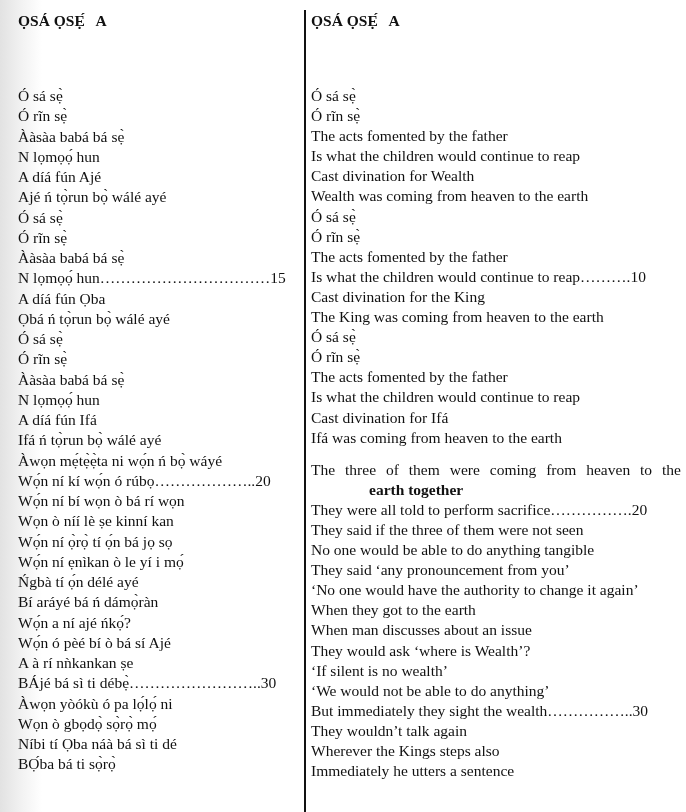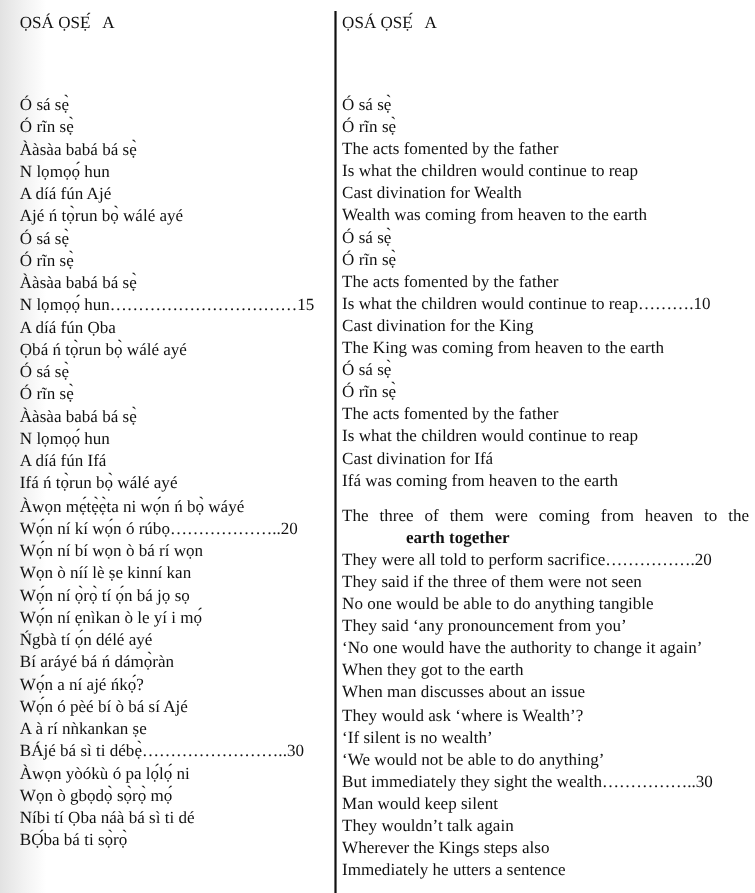--- a/index.html
+++ b/index.html
@@ -14,21 +14,21 @@
     background: linear-gradient(to right, #e2e2e2 0%, #f3f3f3 55%, #ffffff 100%);
   }
   .col { position: absolute; top: 0; }
   .col-left { left: 18px; width: 285px; }
   .col-right { left: 311px; width: 370px; }
   .divider {
     position: absolute; left: 304px; top: 10px; width: 2px; height: 802px;
     background: #111111;
   }
   .heading {
-    position: absolute; top: 11px; font-weight: normal; font-size: 15.5px;
+    position: absolute; top: 11px; font-weight: bold; font-size: 15.5px;
     line-height: 20px; white-space: pre;
   }
   .lines { position: absolute; top: 86px; left: 0; right: 0; }
   .line { font-size: 15.5px; line-height: 20.1px; white-space: nowrap; }
   .col-left .line { line-height: 20.25px; }
   .line.justify { white-space: normal; text-align: justify; text-align-last: justify; margin-top: 12px; }
   .line.cont { padding-left: 58px; font-weight: bold; }
 </style>
 </head>
 <body>
@@ -104,18 +104,17 @@
       <div class="line">They said if the three of them were not seen</div>
       <div class="line">No one would be able to do anything tangible</div>
       <div class="line">They said ‘any pronouncement from you’</div>
       <div class="line">‘No one would have the authority to change it again’</div>
       <div class="line">When they got to the earth</div>
       <div class="line">When man discusses about an issue</div>
       <div class="line">They would ask ‘where is Wealth’?</div>
       <div class="line">‘If silent is no wealth’</div>
       <div class="line">‘We would not be able to do anything’</div>
       <div class="line">But immediately they sight the wealth……………..30</div>
-      <div class="line">Man would keep silent</div>
       <div class="line">They wouldn’t talk again</div>
       <div class="line">Wherever the Kings steps also</div>
       <div class="line">Immediately he utters a sentence</div>
     </div>
 </div>
 
 </body></html>

